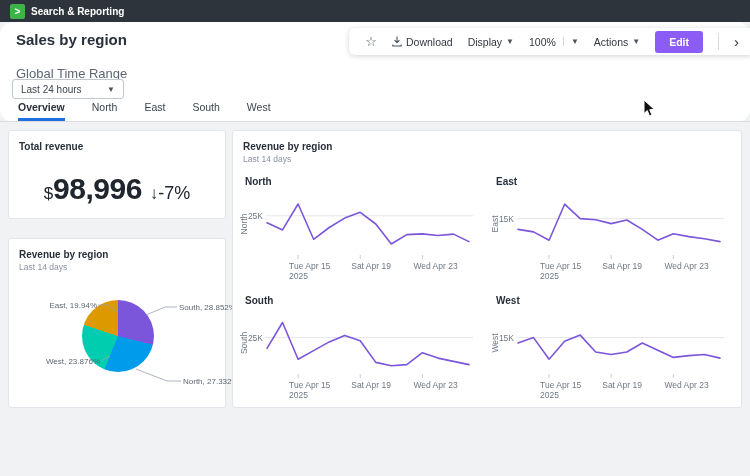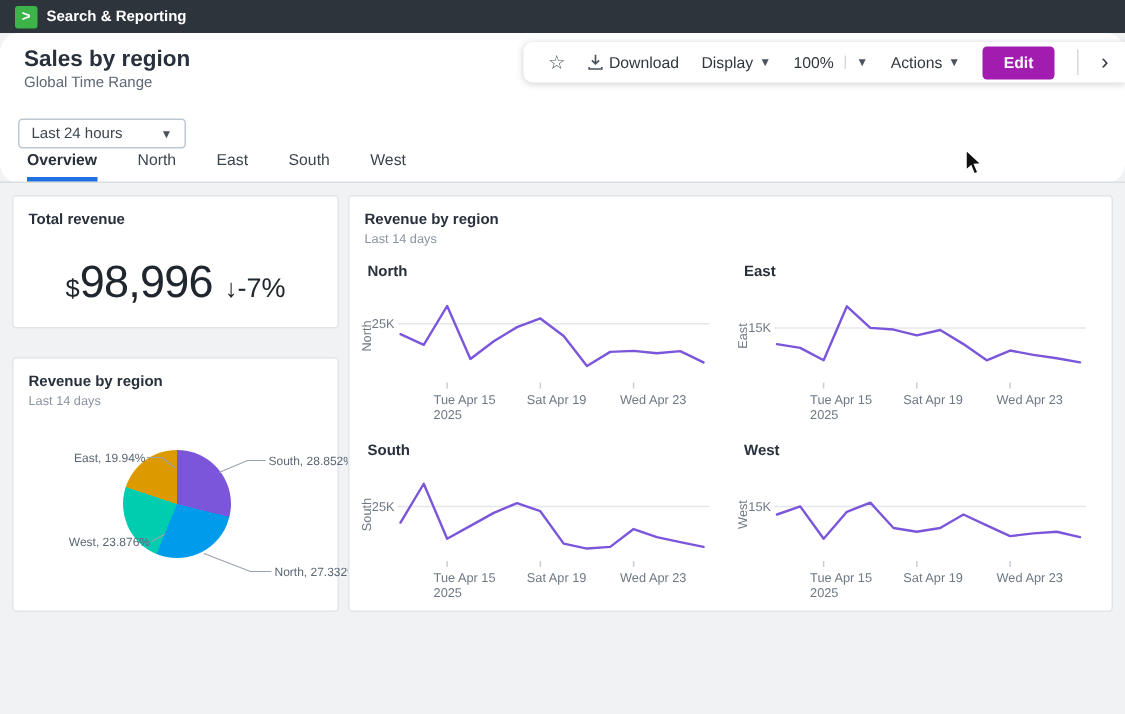--- a/index.html
+++ b/index.html
@@ -36,47 +36,47 @@
     display: flex; align-items: center; gap: 15px;
     padding: 0 9px 0 16px; font-size: 10.5px; color: #31373e; z-index: 5;
   }
   .tb-item { display: flex; align-items: center; gap: 4px; cursor: pointer; }
   .star { font-size: 13px; color: #4a525c; }
   .caret { font-size: 8px; color: #4a525c; }
   .zoom-ctl { display: flex; align-items: center; text-align: center; }
   .zoom-ctl .zoom-val { padding-right: 7px; }
   .zoom-ctl .zoom-caret { border-left: 1px solid #d6dae0; padding-left: 7px; }
   .edit-btn {
-    background: #a21caf; color: #fff; font-size: 10.5px; font-weight: 600;
+    background: #8b5cf6; color: #fff; font-size: 10.5px; font-weight: 600;
     border: none; border-radius: 3px; padding: 5px 14px; cursor: pointer;
   }
   .tb-divider { width: 1px; height: 17px; background: #d6dae0; }
   .chevron-r { font-size: 15px; color: #31373e; padding-right: 2px; }
-  .filter-label { position: absolute; left: 16px; top: 28px; font-size: 10px; color: #5d6773; }
+  .filter-label { position: absolute; left: 16px; top: 44px; font-size: 13px; color: #5d6773; }
   .time-dd {
     position: absolute; left: 12px; top: 57px; width: 112px; height: 20px;
     background: #fff; border: 1px solid #bfc7d0; border-radius: 3px;
     display: flex; align-items: center; justify-content: space-between;
     padding: 0 8px; font-size: 10px; color: #3c444d; cursor: pointer; text-align: right;
   }
   .tabs {
     position: absolute; left: 0; bottom: 0; width: 100%; height: 21px;
     border-bottom: 1px solid #d9dde2; display: flex; gap: 27px; padding-left: 18px;
   }
   .tab { font-size: 10.5px; color: #3c444d; padding-bottom: 4px; cursor: pointer; border-bottom: 3px solid transparent; }
   .tab.active { color: #28303b; font-weight: 700; border-bottom-color: #1f6fe0; }
   
   .content { position: absolute; top: 122px; left: 0; right: 0; bottom: 0; }
   .card { position: absolute; background: #fff; border: 1px solid #e1e5ea; border-radius: 3px; }
   .panel-title { font-size: 10px; font-weight: 700; color: #28303b; margin: 10px 0 0 10px; }
   .panel-sub { font-size: 8.5px; color: #8a93a0; margin: 2px 0 0 10px; }
   .card-total { left: 8px; top: 8px; width: 218px; height: 89px; }
   .big-value { display: flex; align-items: baseline; justify-content: center; margin-top: 20px; }
   .big-value .currency { font-size: 17px; font-weight: 400; color: #20262d; }
-  .big-value .value { font-size: 30px; font-weight: 400; color: #20262d; letter-spacing: -.5px; }
+  .big-value .value { font-size: 30px; font-weight: 700; color: #20262d; letter-spacing: -.5px; }
   .big-value .trend-arrow { font-size: 17px; margin-left: 8px; color: #20262d; }
   .big-value .trend { font-size: 18px; color: #20262d; }
   .card-pie { left: 8px; top: 116px; width: 218px; height: 170px; }
   .pie-area { position: absolute; left: 0; top: 52px; width: 218px; height: 118px; }
   .pie-circle { position: absolute; left: 73px; top: 9px; width: 72px; height: 72px; border-radius: 50%; }
   .pie-label { position: absolute; font-size: 8px; color: #5c6773; white-space: nowrap; }
   .pie-leaders { position: absolute; left: 0; top: 0; }
   .card-lines { left: 232px; top: 8px; width: 510px; height: 278px; }
   .lines-grid { display: grid; grid-template-columns: 235px 235px; gap: 12px 16px; margin: 12px 0 0 6px; }
   .chart-title { font-size: 10px; font-weight: 700; color: #28303b; margin: 0 0 2px 6px; }

